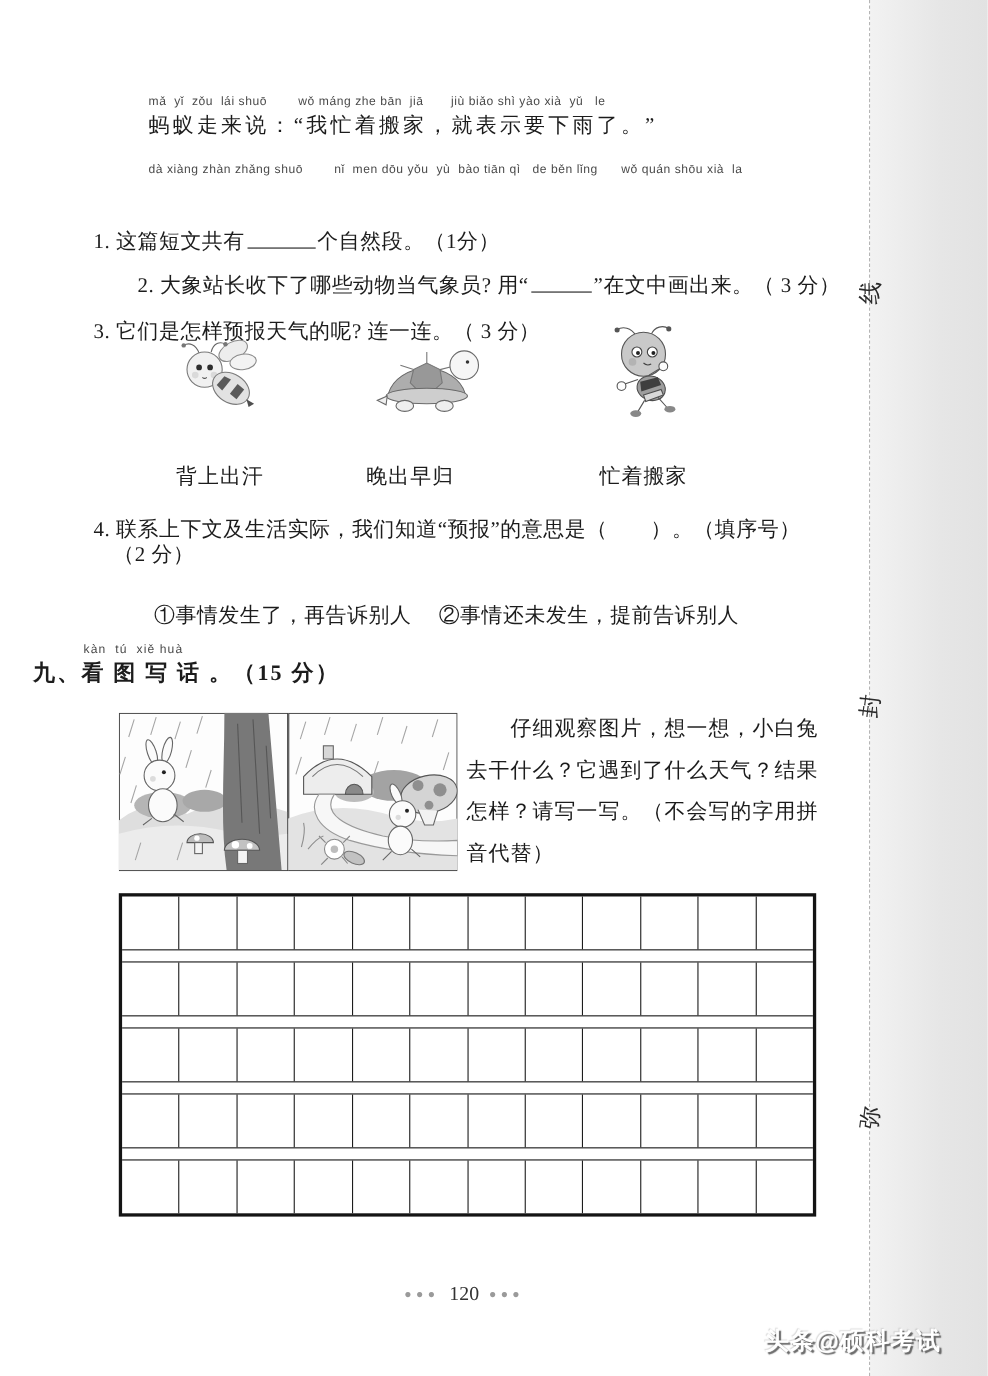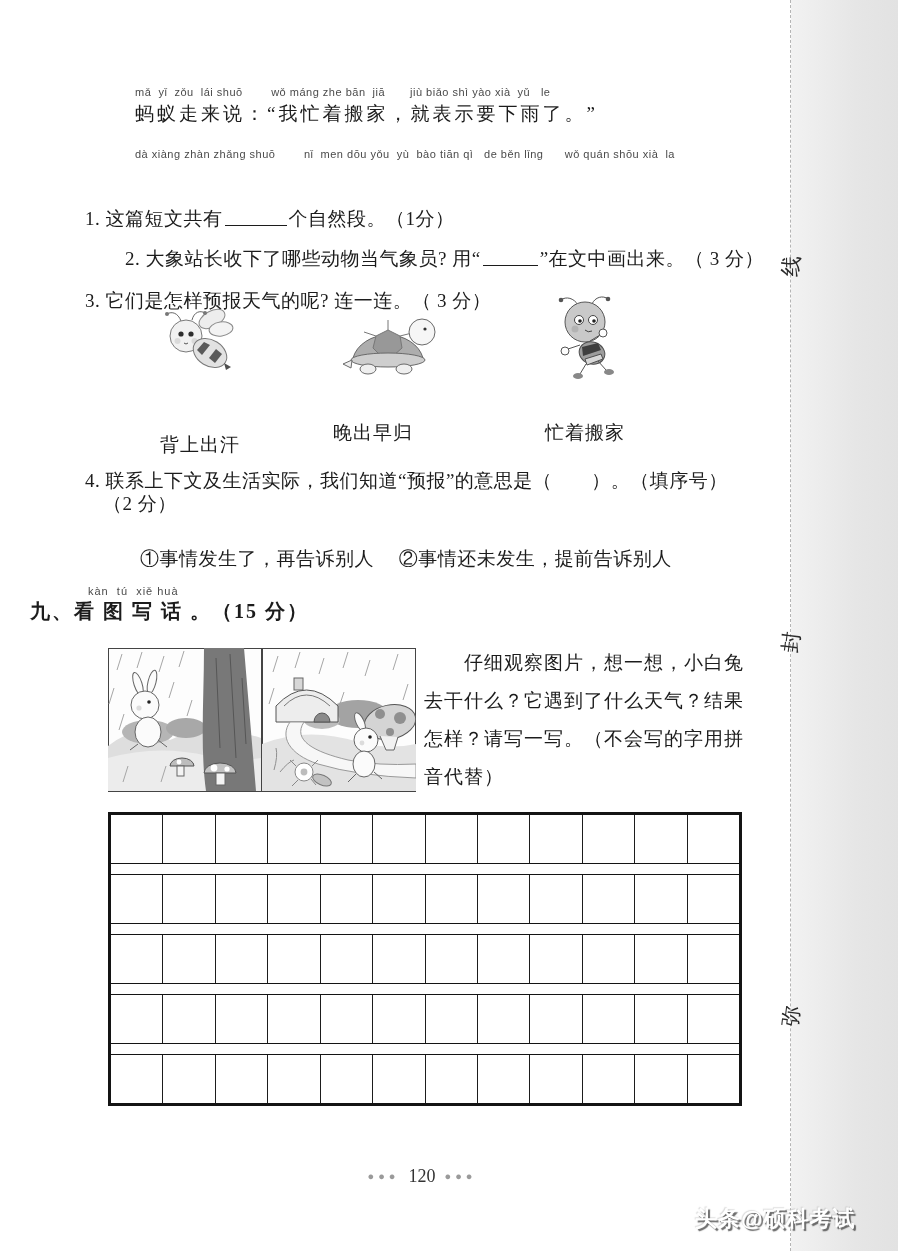--- a/index.html
+++ b/index.html
@@ -20,21 +20,21 @@
   .cn-line{font-size:19px;letter-spacing:3px;white-space:pre;margin-top:3px;}
   
   .q{font-size:19px;letter-spacing:0.5px;white-space:pre;}
   .blank{display:inline-block;height:1em;border-bottom:1.5px solid #1c1c1c;
     vertical-align:baseline;margin:0 2px -1px 2px;}
   .blank.w62{width:62px;} .blank.w55{width:55px;}
   .match-label{font-size:19px;letter-spacing:1px;}
   
   .sec-head{font-size:20px;font-weight:bold;letter-spacing:2px;white-space:pre;}
   .sec-pinyin{font-family:"Liberation Sans", sans-serif;font-size:11px;color:#4a4a4a;
-    white-space:pre;margin-left:58px;margin-bottom:1px;letter-spacing:1px;}
+    white-space:pre;margin-left:46px;margin-bottom:1px;letter-spacing:1px;}
   
   .instr{width:360px;font-size:19px;line-height:38px;letter-spacing:1px;}
   .instr .ln{white-space:pre;}
   .instr .indent{padding-left:40px;}
   
   .wgrid{left:108px;top:812px;width:628px;border:3px solid #141414;background:#fff;}
   .grid-row{display:flex;height:48px;border-bottom:1.5px solid #141414;}
   .grid-row:last-child{border-bottom:none;}
   .grid-gap{height:10px;border-bottom:1.5px solid #141414;}
   .grid-cell{flex:1;border-right:1px solid #1d1d1d;}
@@ -122,21 +122,21 @@
       <circle cx="13" cy="56" r="4" fill="#fdfdfd" stroke="#555"></circle>
     <ellipse cx="40" cy="58" rx="13" ry="11" transform="rotate(18 40 58)" fill="#9d9d9d" stroke="#4e4e4e"></ellipse>
     <path d="M30 52 l16 -4 3 7 -18 6 z" fill="#3f3f3f"></path>
     <path d="M33 64 l16 -5 2 5 -16 6 z" fill="#d8d8d8" stroke="#4e4e4e"></path>
     <path d="M34 69 l-6 10 M46 66 l8 9" stroke="#555"></path>
     <ellipse cx="26" cy="81" rx="5" ry="3" fill="#888"></ellipse>
       <ellipse cx="57" cy="77" rx="5" ry="3" fill="#888"></ellipse>
   </svg>
 </div>
 
-<div class="abs match-label" style="left:160px;top:432px;">背上出汗</div>
+<div class="abs match-label" style="left:160px;top:420px;">背上出汗</div>
 <div class="abs match-label" style="left:333px;top:420px;">晚出早归</div>
 <div class="abs match-label" style="left:545px;top:420px;">忙着搬家</div>
 
 <div class="abs q" style="left:85px;top:468px;">4. 联系上下文及生活实际，我们知道“预报”的意思是（　　）。（填序号）</div>
 <div class="abs q" style="left:103px;top:491px;">（2 分）</div>
 <div class="abs q" style="left:140px;top:546px;">①事情发生了，再告诉别人　 ②事情还未发生，提前告诉别人</div>
 
 <div class="abs" style="left:30px;top:585px;">
   <div class="sec-pinyin">kàn  tú  xiě huà</div>
   <div class="sec-head">九、看 图 写 话 。（15 分）</div>

